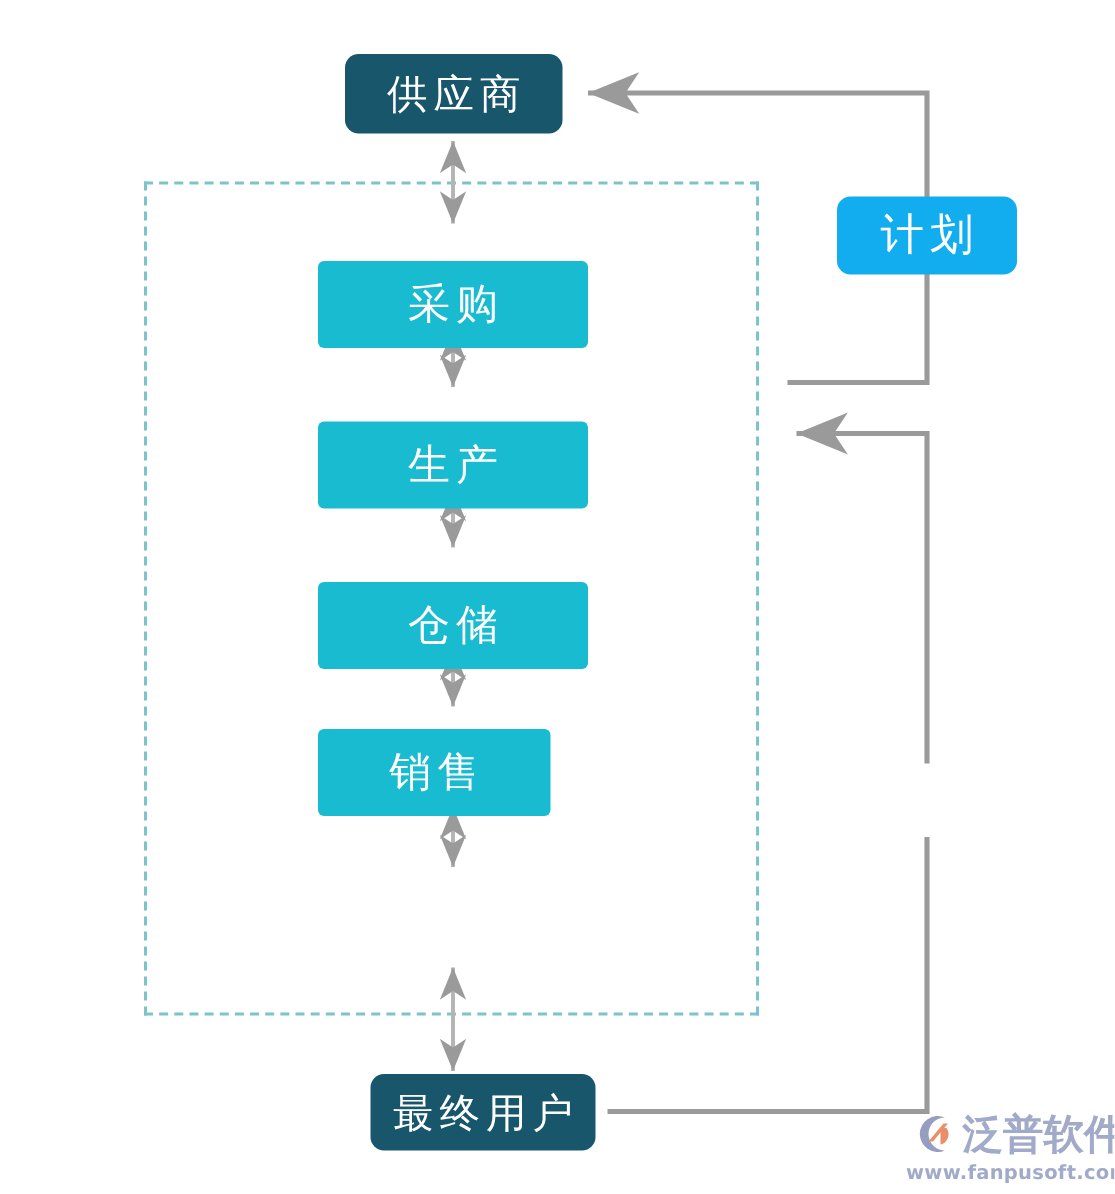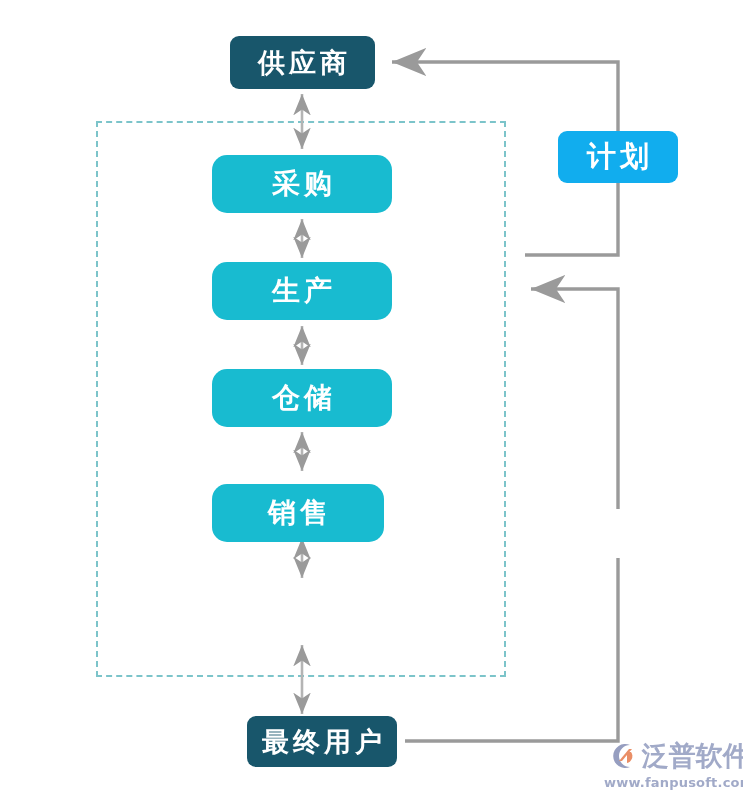--- a/index.html
+++ b/index.html
@@ -18,33 +18,34 @@
     overflow: hidden;
   }
   .node {
     position: absolute;
     display: flex;
     align-items: center;
     justify-content: center;
     color: #ffffff;
     letter-spacing: 4px;
     text-indent: 4px;
-    font-weight: 700;
+    font-weight: 400;
     box-sizing: border-box;
     user-select: none;
   }
   .node.endpoint {
     background: #18566b;
     border-radius: 9px;
     font-size: 27px;
   }
   .node.process {
     background: #18bbd0;
-    border-radius: 15px;
+    border-radius: 4px;
     font-size: 28px;
+    margin-top: 19px;
   }
   .node.signal {
     background: #11adee;
     border-radius: 9px;
     font-size: 29px;
   }
   .dashed-zone {
     position: absolute;
     border: 2px dashed #7cc4ca;
     box-sizing: border-box;
@@ -124,21 +125,21 @@
   </svg>
 
   <div class="node endpoint" style="left:230px; top:36px; width:145px; height:53px;">供应商</div>
 
   <div class="node process" style="left:212px; top:155px; width:180px; height:58px;">采购</div>
 
   <div class="node process" style="left:212px; top:369px; width:180px; height:58px;">仓储</div>
 
   <div class="node process" style="left:212px; top:262px; width:180px; height:58px;">生产</div>
 
-  <div class="node process" style="left:212px; top:484px; width:172px; height:58px;">销售</div>
+  <div class="node process" style="left:212px; top:467px; width:155px; height:58px;">销售</div>
 
 
   <div class="node endpoint" style="left:228px; top:716px; width:150px; height:51px;margin-left:19px;">最终用户</div>
 
   <div class="node signal" style="left:558px; top:131px; width:120px; height:52px;">计划</div>
 
 
   <div class="watermark" style="left:604px; top:738px;">
     <div class="wm-row">
       <svg width="30" height="30" viewBox="0 0 30 30">

